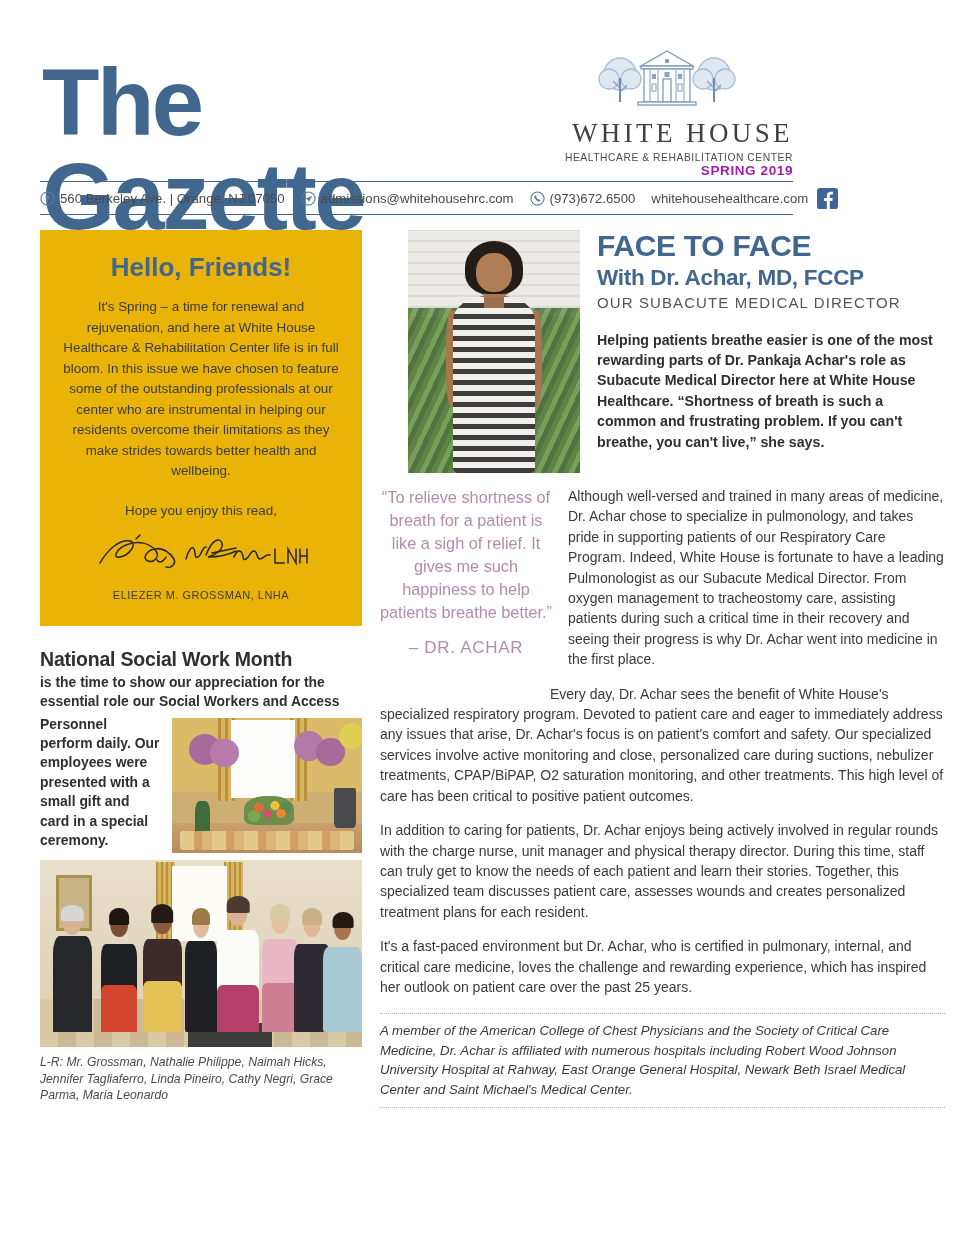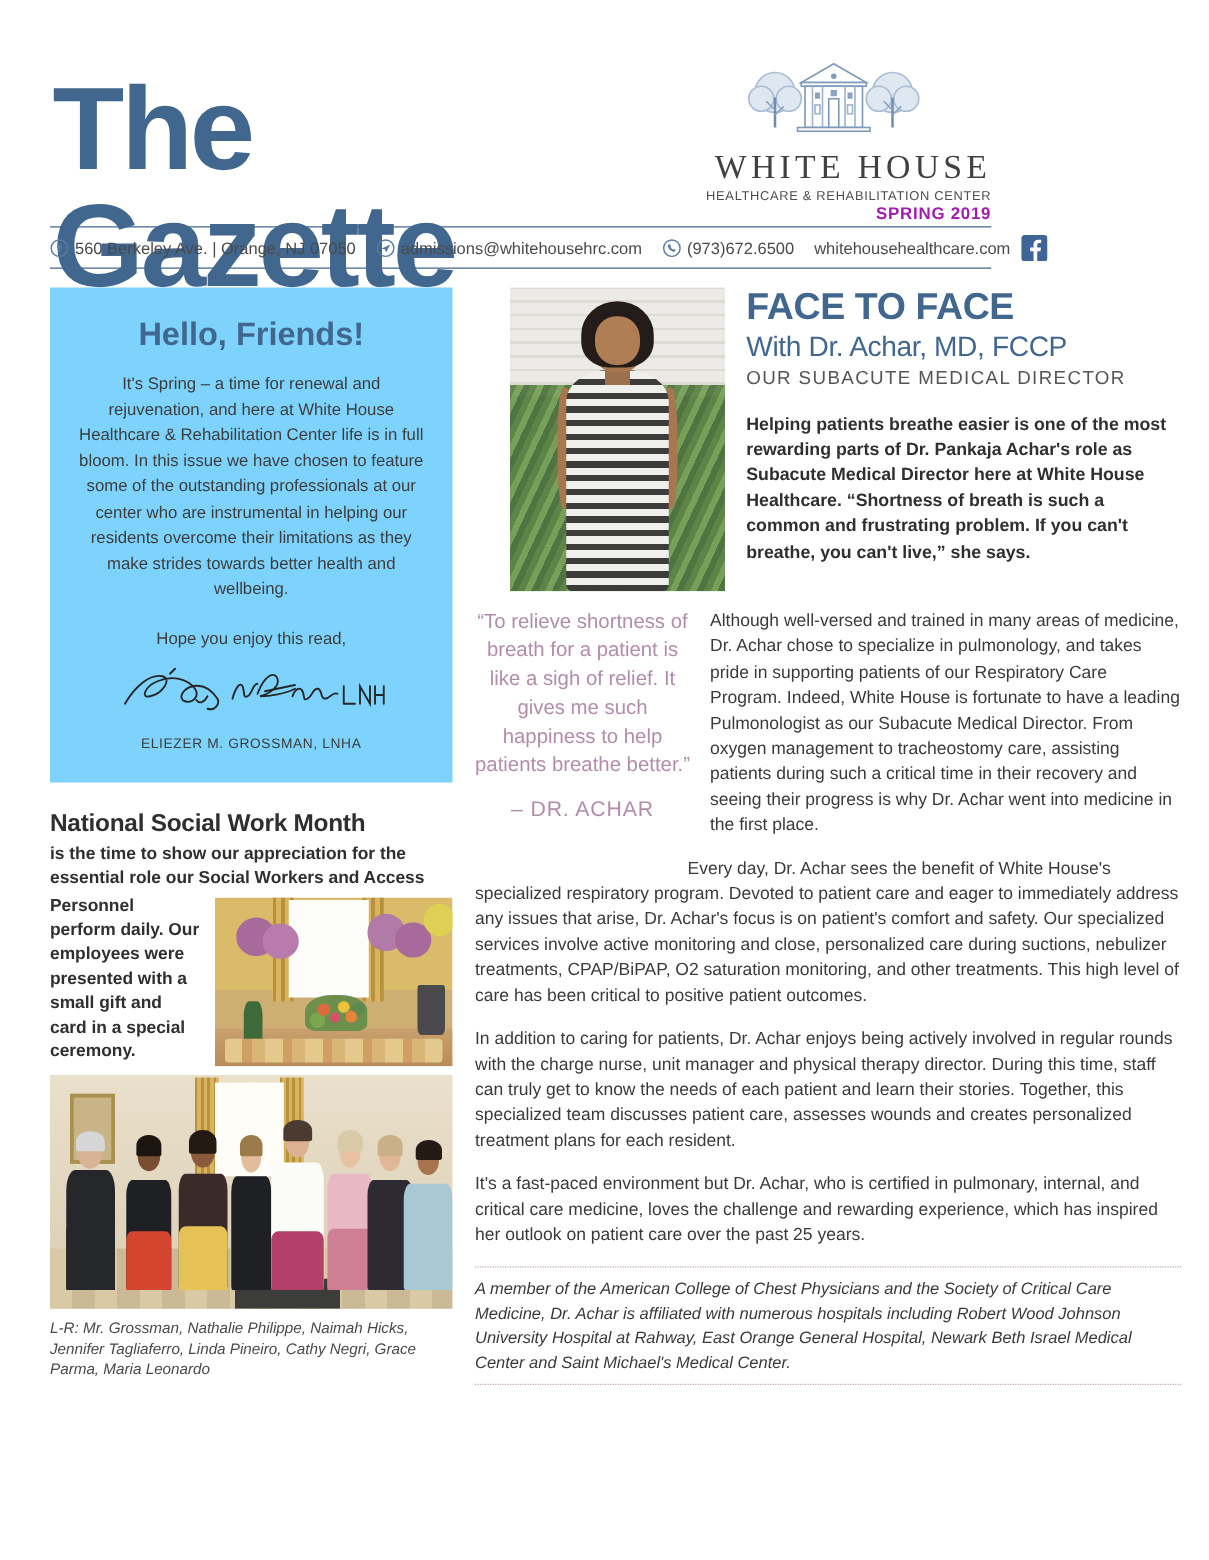--- a/index.html
+++ b/index.html
@@ -48,21 +48,21 @@
   .ci { flex: 0 0 auto; display: inline-flex; }
   .fb-icon { margin-left: auto; }
 
   
   .content { display: flex; margin-top: 15px; gap: 0; }
   .col-left { width: 322px; flex: 0 0 322px; }
   .col-right { width: 565px; flex: 0 0 565px; margin-left: 18px; position: relative; }
 
   
   .hello-panel {
-    background: #7dd3fc; padding: 18px 18px 22px; text-align: center; width: 322px;
+    background: #eab308; padding: 18px 18px 22px; text-align: center; width: 322px;
   }
   .hello-title { color: #42678f; font-size: 26px; font-weight: bold; margin: 4px 0 14px; }
   .hello-body { font-size: 13.4px; line-height: 20.5px; color: #3d3d3d; }
   .hello-hope { font-size: 13.4px; margin-top: 21px; color: #3d3d3d; }
   .signature { height: 54px; margin: 9px 0 6px; display:flex; justify-content:center; align-items:center;}
   .sig-name { font-size: 11px; letter-spacing: 0.5px; color: #3d3d3d; line-height: 17px; }
 
   
   .sw-head { font-size: 19.5px; font-weight: bold; color: #2f2f2f; margin: 22px 0 2px; letter-spacing:-0.2px;}
   .sw-lead { font-size: 13.9px; font-weight: bold; color: #2f2f2f; line-height: 19px; }
@@ -73,21 +73,21 @@
   }
   .sw-body { font-size: 13.9px; font-weight: bold; color: #2f2f2f; line-height: 19.4px; }
   .group-photo { width: 322px; height: 187px; margin-top: 10px; overflow: hidden; position: relative; }
   .group-caption { font-size: 12.2px; font-style: italic; color: #4a4a4a; line-height: 16.5px; margin-top: 7px; }
 
   
   .ftf-row { display: flex; gap: 17px; margin-left: 28px; }
   .doctor-photo { width: 172px; flex: 0 0 172px; height: 243px; overflow: hidden; position: relative; }
   .ftf-text { flex: 1 1 auto; }
   .ftf-title { font-size: 30px; font-weight: bold; color: #42678f; letter-spacing: -0.3px; line-height: 1.05; }
-  .ftf-sub { font-size: 22.5px; font-weight: normal; color: #42678f; margin-top: 3px; letter-spacing: -0.3px; }
+  .ftf-sub { font-size: 22.5px; font-weight: bold; color: #42678f; margin-top: 3px; letter-spacing: -0.3px; }
   .ftf-kicker { font-size: 15px; color: #555; letter-spacing: 1.1px; margin-top: 3px; }
   .ftf-lead { font-size: 14.2px; font-weight: bold; line-height: 20.4px; color: #2f2f2f; margin-top: 19px; }
 
   
   .mid-row { display: flex; gap: 16px; margin-top: 13px; }
   .quote-box { width: 172px; flex: 0 0 172px; text-align: center; }
   .quote-text { font-size: 16.3px; color: #b28cab; line-height: 23px; }
   .quote-attrib { font-size: 17px; color: #b28cab; letter-spacing: 0.7px; margin-top: 14px; }
   .body-col { flex: 1 1 auto; font-size: 14px; line-height: 20.4px; color: #3a3a3a; }
 

